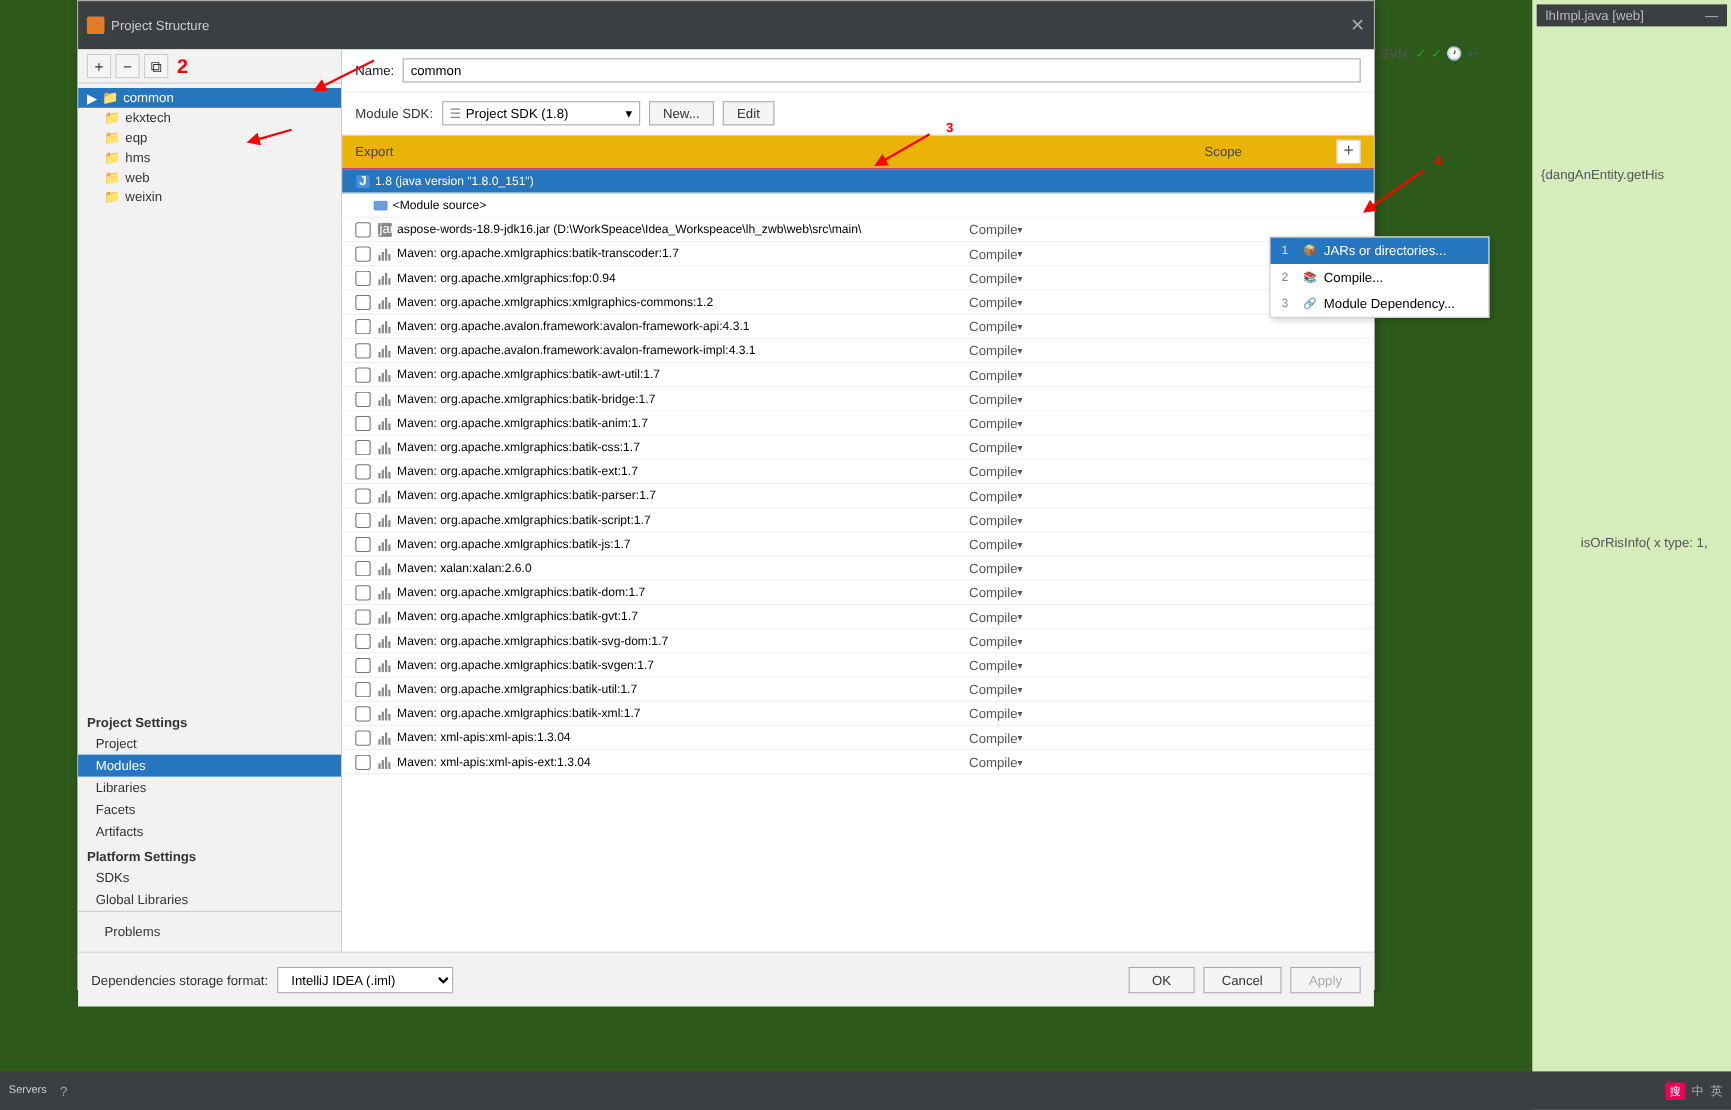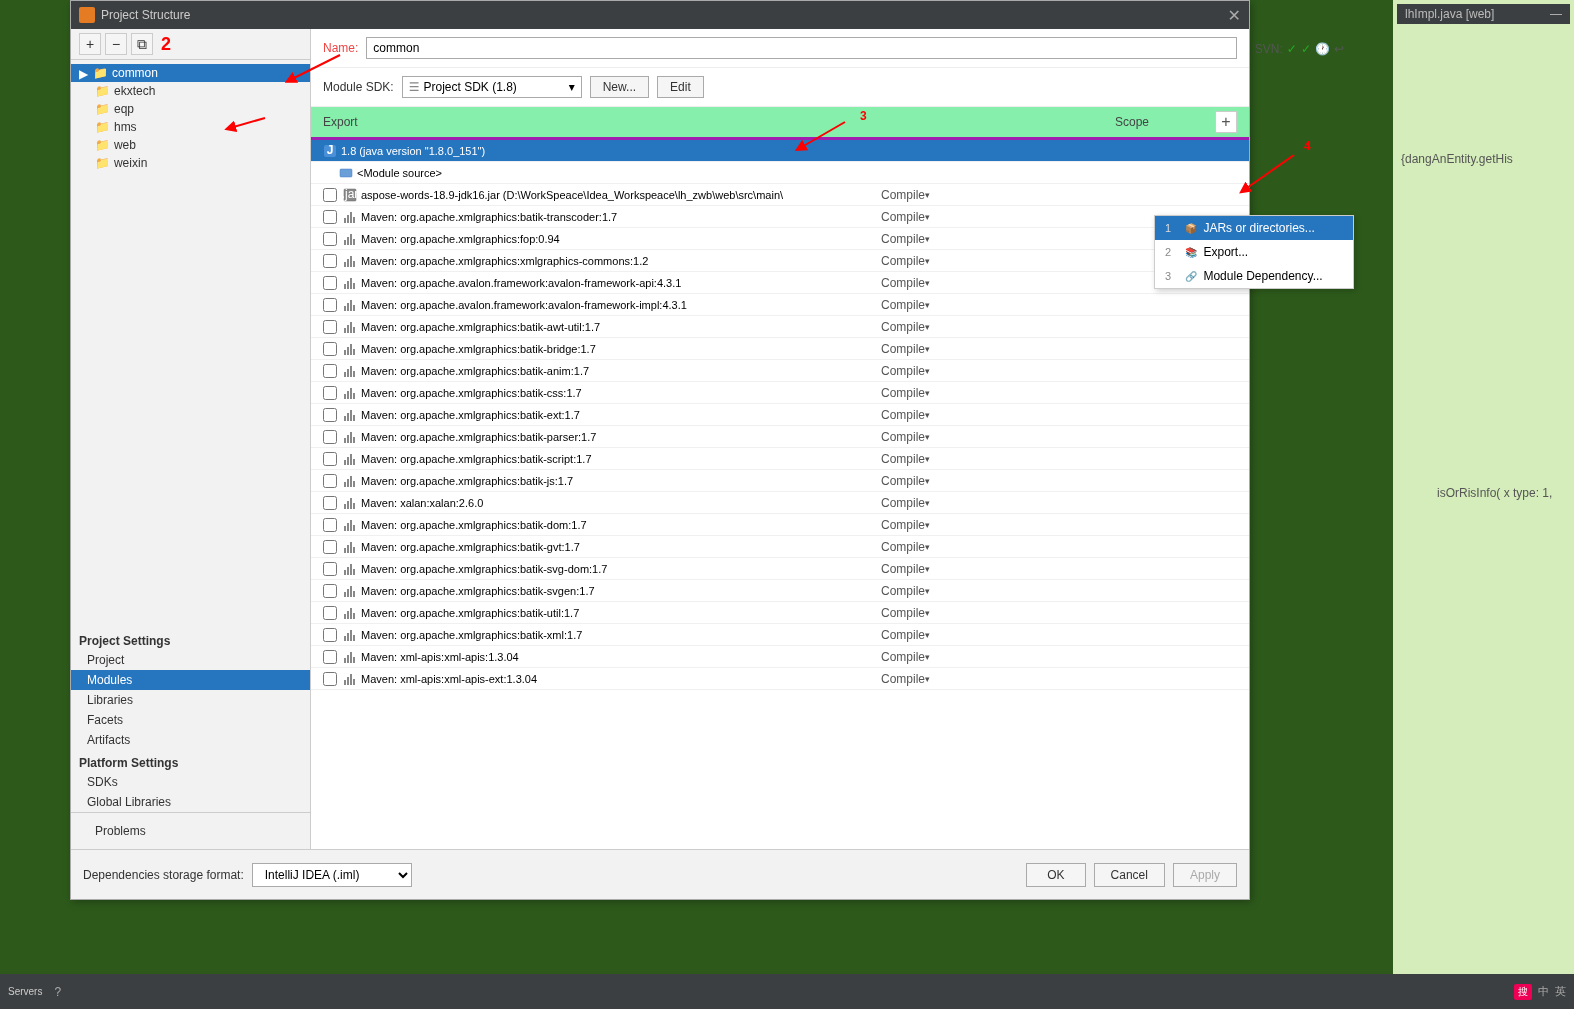--- a/index.html
+++ b/index.html
@@ -16,21 +16,21 @@
       box-shadow: 2px 2px 8px rgba(0,0,0,0.3);
     }
 
     .title-bar {
       display: flex;
       align-items: center;
       justify-content: space-between;
       background: #3c3f41;
       color: #bbb;
       padding: 4px 8px;
-      height: 28px;
+      height: 44px;
     }
     .title-bar-left { display: flex; align-items: center; gap: 6px; }
     .title-bar-icon { width: 16px; height: 16px; background: #e57c23; border-radius: 2px; display: inline-block; }
     .title-bar-title { color: #ccc; font-size: 12px; }
     .title-bar-close { color: #aaa; cursor: pointer; font-size: 16px; }
 
     .content-area {
       display: flex;
       height: calc(100% - 28px - 50px);
     }
@@ -111,21 +111,21 @@
       background: white;
     }
 
     .name-row {
       display: flex;
       align-items: center;
       padding: 8px 12px;
       gap: 8px;
       border-bottom: 1px solid #eee;
     }
-    .name-label { color: #ef4444; font-size: 12px; }
+    .name-label { color: #0f172a; font-size: 12px; }
     .name-input {
       flex: 1;
       border: 1px solid #aaa;
       padding: 3px 6px;
       font-size: 12px;
       outline: none;
     }
 
     .tabs-row {
       display: flex;
@@ -176,24 +176,25 @@
 
     .deps-table {
       flex: 1;
       overflow-y: auto;
     }
 
     .deps-header {
       display: flex;
       align-items: center;
       padding: 4px 12px;
-      border-bottom: 3px solid #a21caf;
-      background: #86efac;
+      border-bottom: 1px solid #a21caf;
+      background: #eab308;
       font-weight: 500;
       color: #444;
+      gap: 20px;
     }
     .deps-header .export-col { flex: 1; }
     .deps-header .scope-col { width: 100px; text-align: left; }
     .deps-header .add-btn {
       width: 22px; height: 22px;
       border: 1px solid #ccc;
       background: white;
       cursor: pointer;
       display: flex; align-items: center; justify-content: center;
       font-size: 16px;
@@ -873,21 +874,21 @@
 
 <div class="dropdown-popup" style="right: 220px; top: 215px; width: 200px;">
   <div class="dropdown-item highlighted">
     <span class="item-num">1</span>
     <span style="font-size:10px;">📦</span>
     <span>JARs or directories...</span>
   </div>
   <div class="dropdown-item">
     <span class="item-num">2</span>
     <span style="font-size:10px;">📚</span>
-    <span>Export...</span>
+    <span>Compile...</span>
   </div>
   <div class="dropdown-item">
     <span class="item-num">3</span>
     <span style="font-size:10px;">🔗</span>
     <span>Module Dependency...</span>
   </div>
 </div>
 
 <svg class="arrow-svg" width="500" height="300" style="position:absolute; left:70px; top:0px; pointer-events:none;">
 

